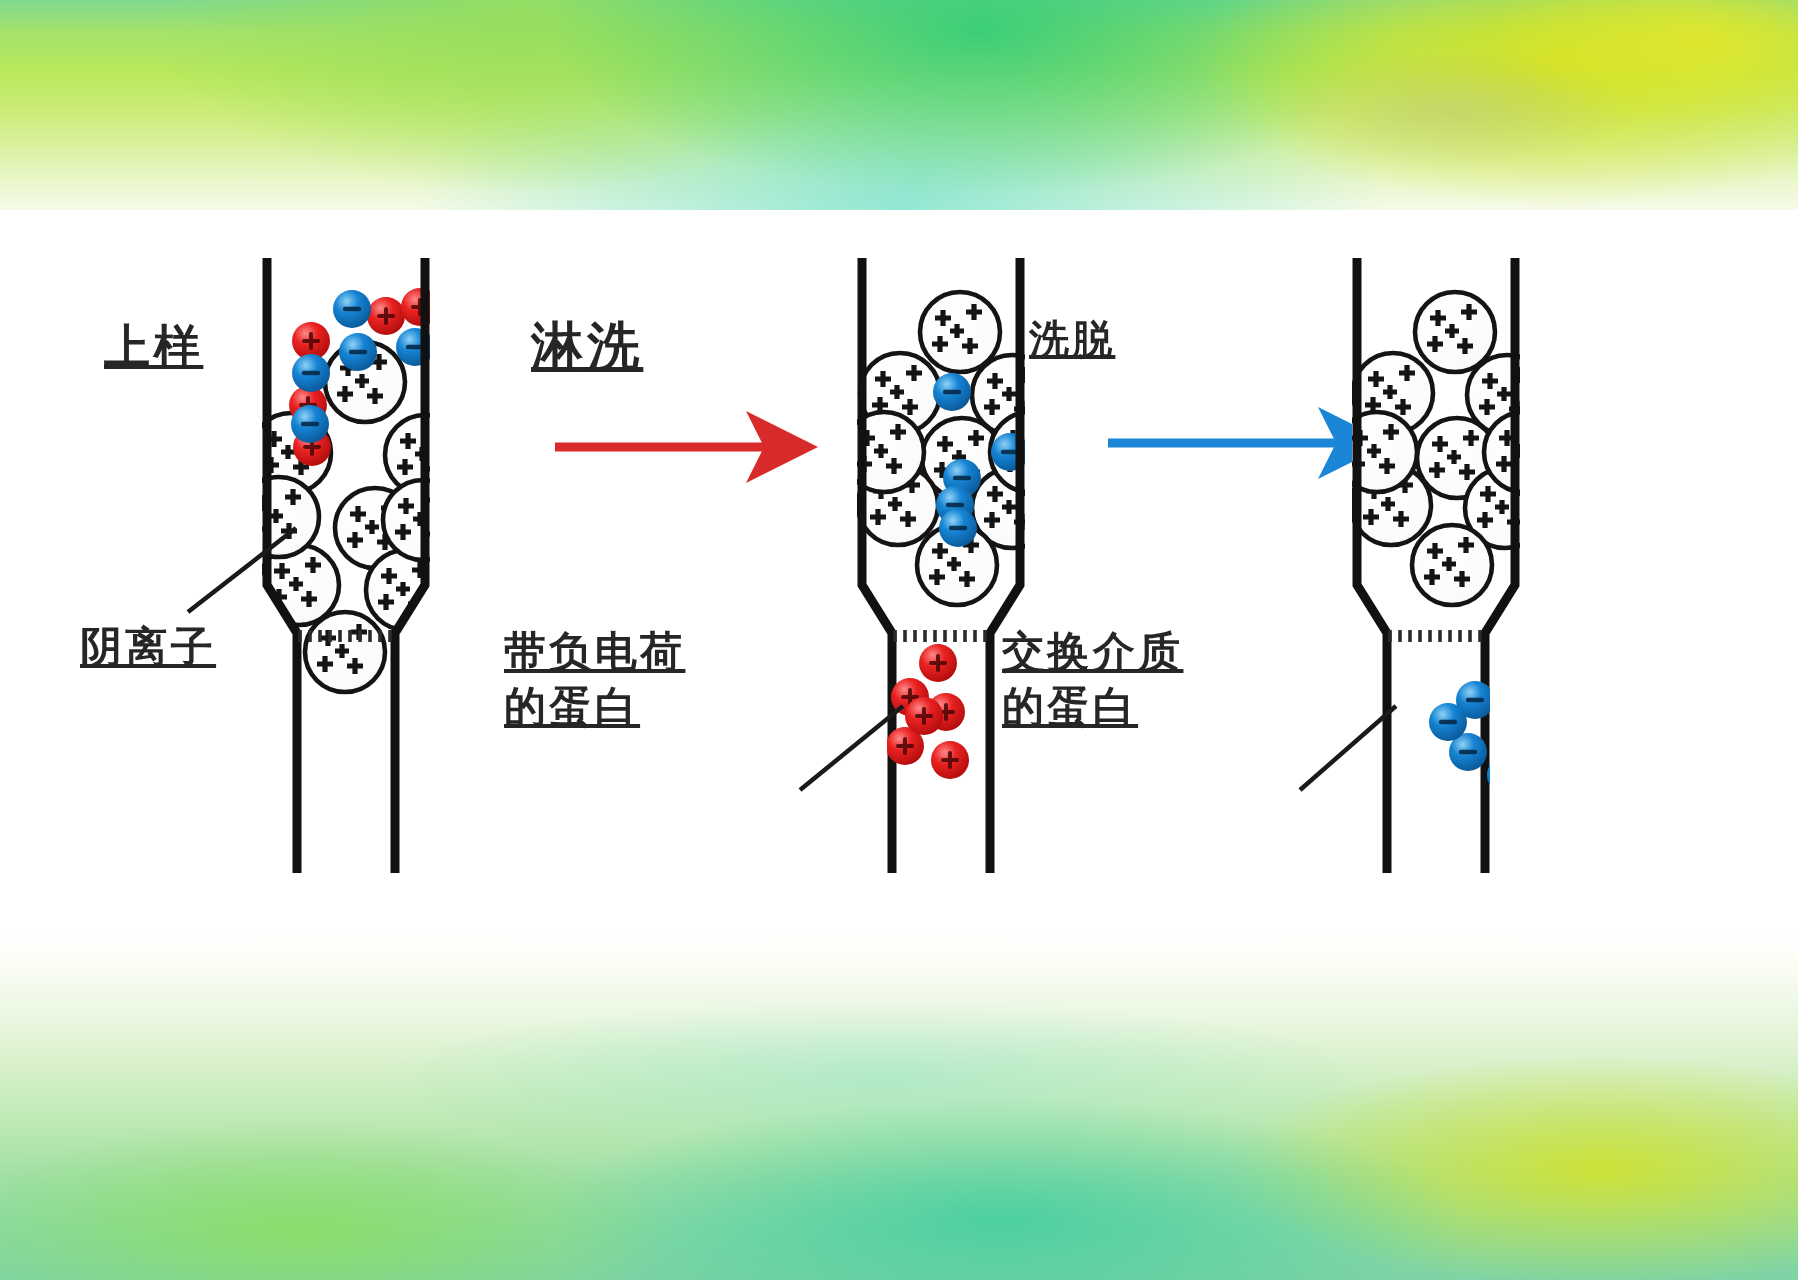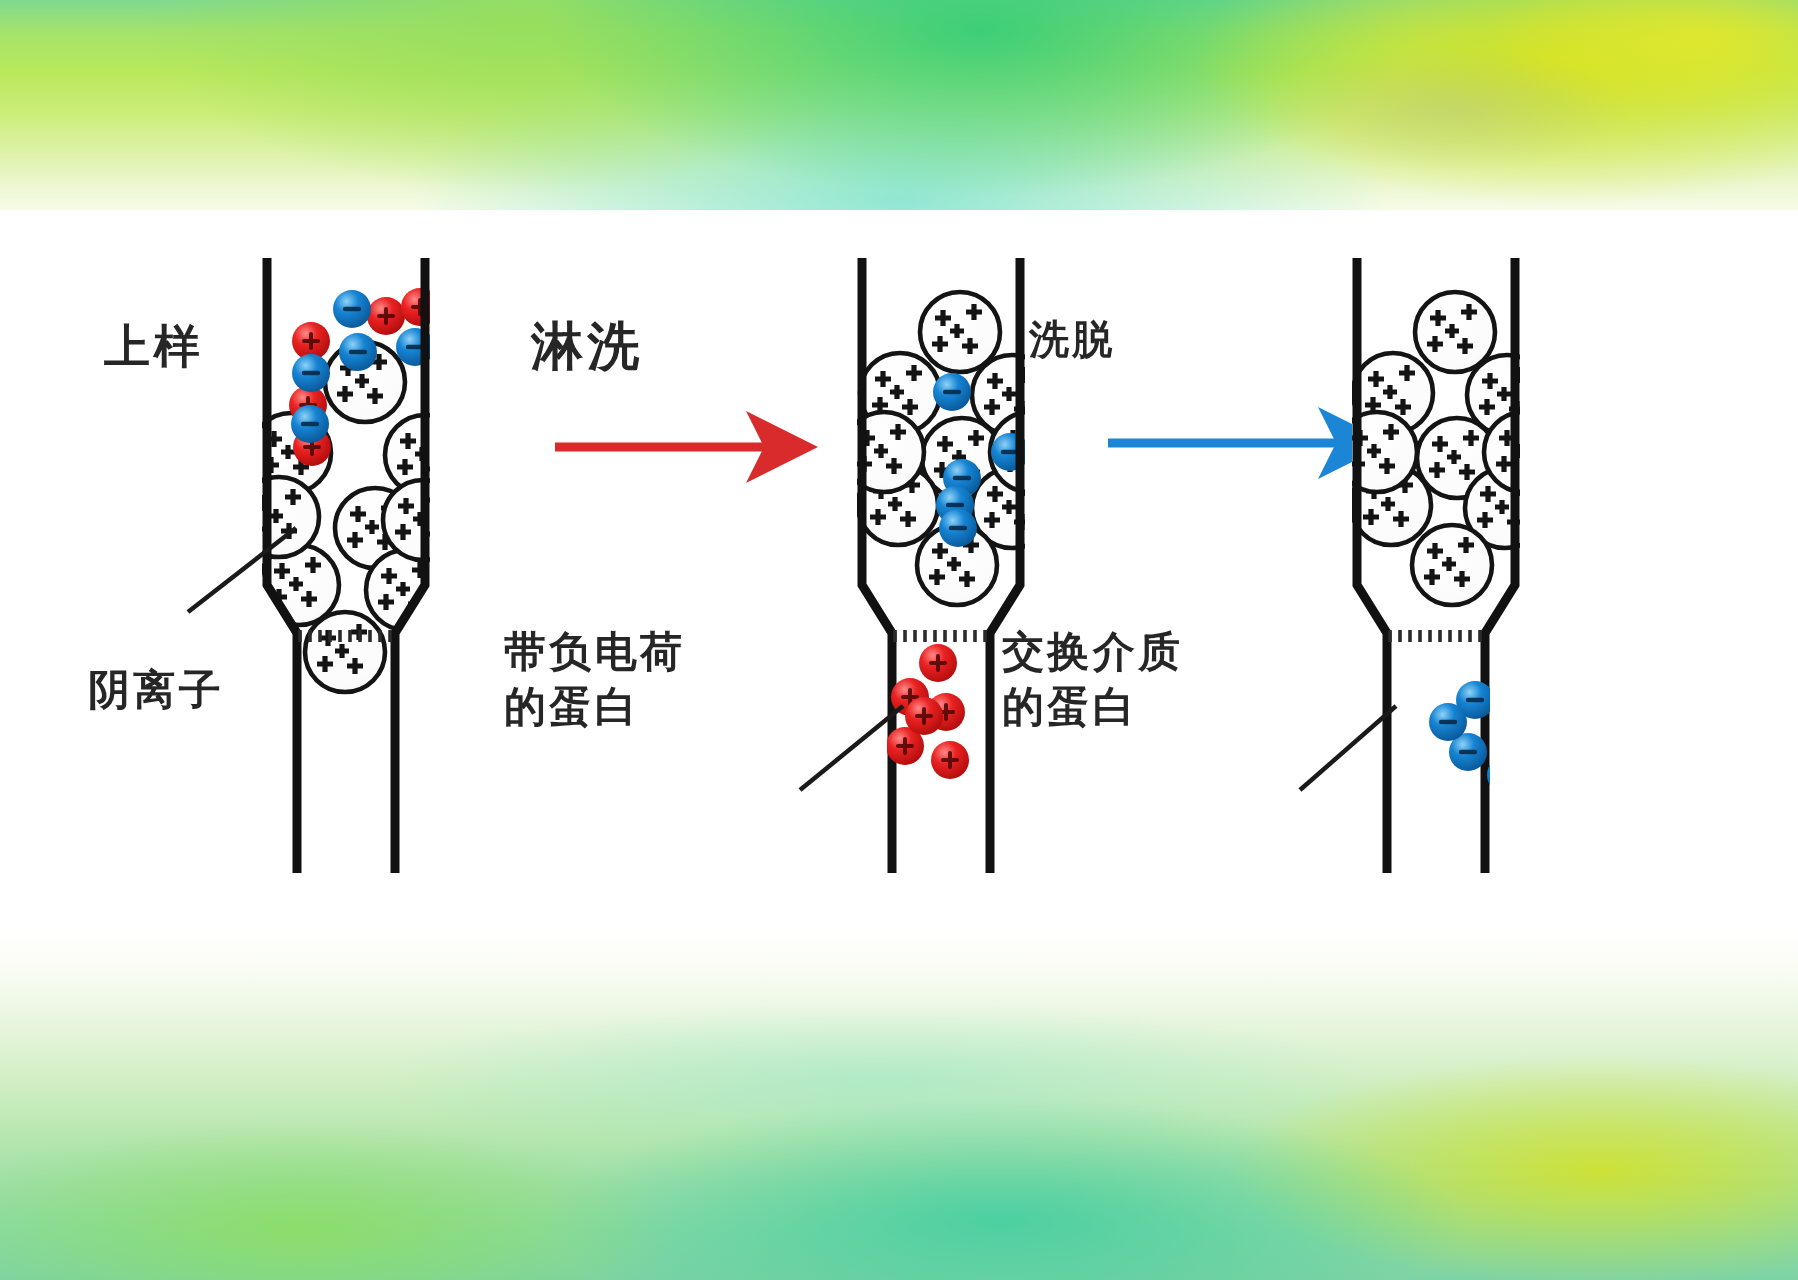--- a/index.html
+++ b/index.html
@@ -51,26 +51,27 @@
 
   
   .cn{
     position:absolute;
     font-family:"DejaVu Sans","Liberation Sans",sans-serif;
     color:#262626;
     font-weight:700;
     letter-spacing:.08em;
     white-space:nowrap;
     line-height:1.30;
+    text-decoration:underline;
   }
   #lbl-shangyang{left:104px;top:317px;font-size:46px;}
   #lbl-linxi{left:531px;top:313px;font-size:52px;}
   #lbl-xituo{left:1029px;top:313px;font-size:40px;}
 
-  #lbl-anion{left:88px;top:620px;font-size:42px;margin-top:43px;}
+  #lbl-anion{left:80px;top:620px;font-size:42px;}
   #lbl-anion .l2{display:block;}
 
   #lbl-pos{left:504px;top:625px;font-size:42px;}
   #lbl-neg{left:1002px;top:625px;font-size:42px;}
 </style>
 </head>
 <body>
 
 <div id="stage">
 

